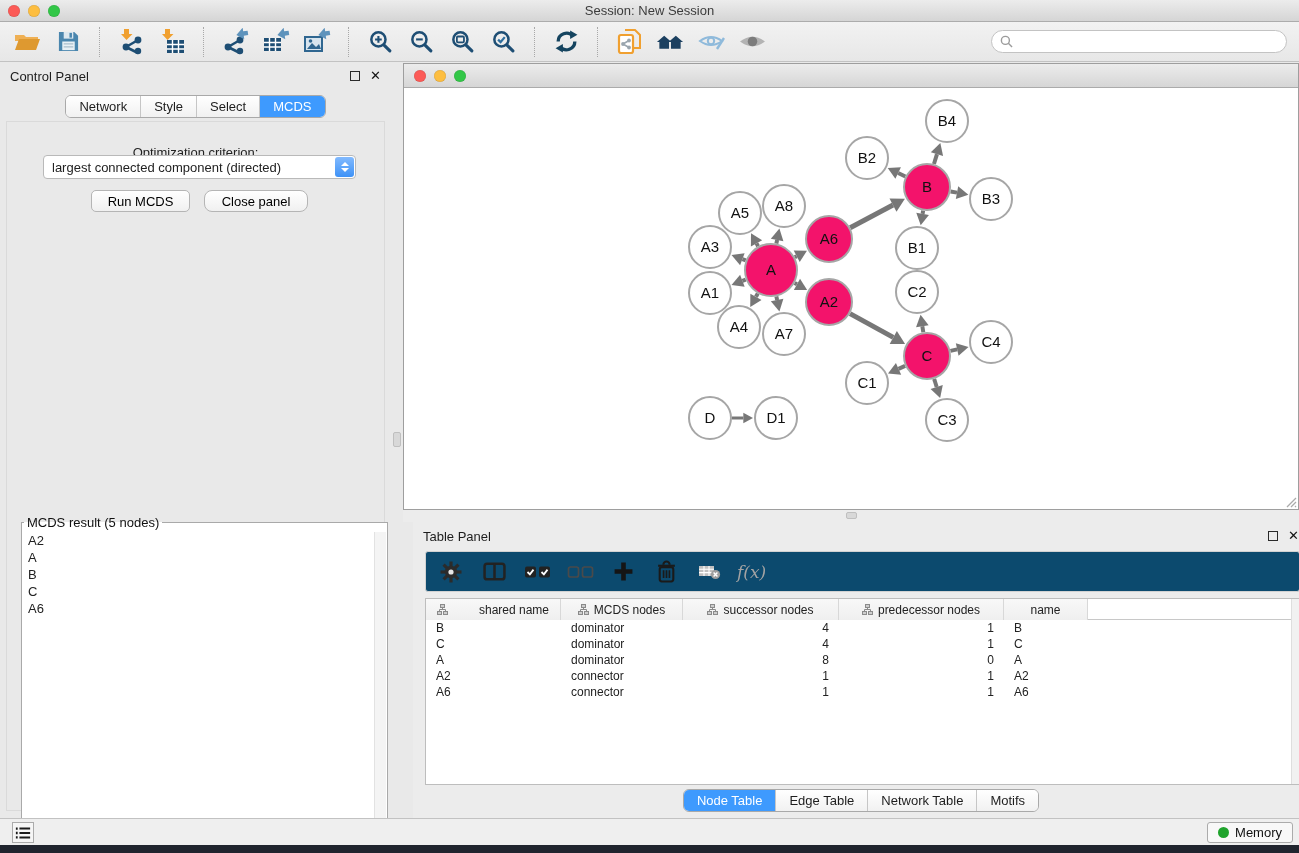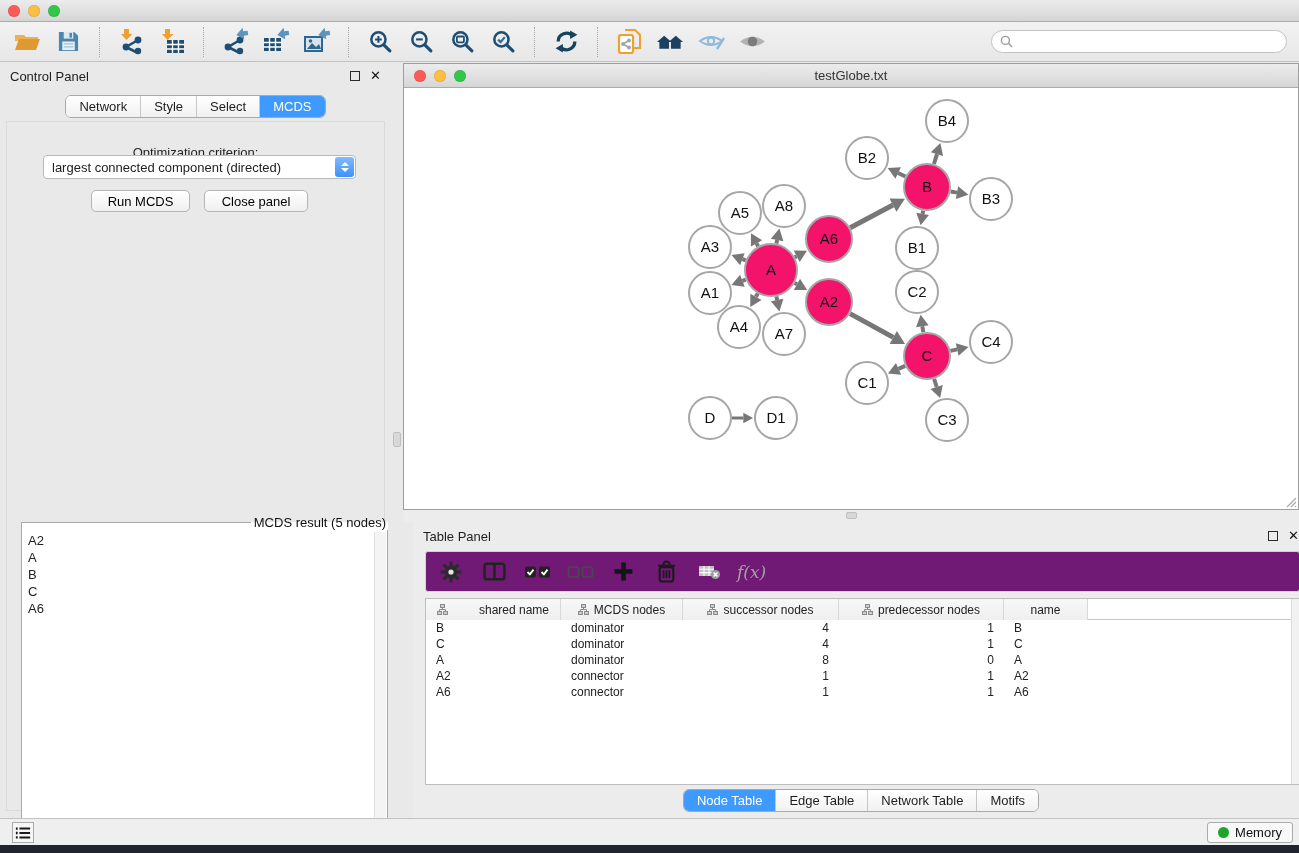--- a/index.html
+++ b/index.html
@@ -43,24 +43,24 @@
   .selectbox .val{flex:1;padding:0 8px;font-size:13px;white-space:nowrap;overflow:hidden;}
   .stepper{width:19px;height:20px;margin:1px;border-radius:3px;
     background:linear-gradient(#82BAFE,#3E92F7);display:flex;flex-direction:column;
     align-items:center;justify-content:center;gap:2px;}
   .chev{width:0;height:0;border-left:4px solid transparent;border-right:4px solid transparent;}
   .chev.up{border-bottom:4px solid #fff;}
   .chev.down{border-top:4px solid #fff;}
   .btn{background:linear-gradient(#FFFFFF,#F0F0F0);border:1px solid #B5B5B5;border-radius:5px;
     font-size:13px;padding:0 12px;height:22px;font-family:inherit;}
   .run-btn{position:absolute;top:68px;left:84px;width:99px;}
-  .closep-btn{position:absolute;top:68px;left:197px;width:104px;}
+  .closep-btn{position:absolute;top:68px;left:197px;width:104px;border-radius:8px;}
   .result-box{position:absolute;left:14px;top:393px;width:367px;height:345px;background:#fff;
     border:1px solid #A9A9A9;margin:0;padding:0;}
-  .result-box legend{font-size:13px;padding:0 3px;margin-left:2px;color:#111;text-align:right;}
+  .result-box legend{font-size:13px;padding:0 3px;margin-left:2px;color:#111;}
   .result-list{position:absolute;left:0;top:2px;right:13px;bottom:0;overflow:hidden;}
   .result-list .item{font-size:13px;line-height:17px;padding-left:6px;}
   .result-scroll{position:absolute;right:1px;top:2px;bottom:1px;width:12px;background:#F4F4F4;
     border-left:1px solid #E2E2E2;}
   .v-splitter{position:absolute;left:391px;top:62px;width:12px;height:756px;background:#E9E9E9;}
   .v-grip{position:absolute;left:2px;top:370px;width:8px;height:15px;background:#D8D8D8;
     border:1px solid #BFBFBF;border-radius:2px;}
   
   .net-window{position:absolute;left:403px;top:63px;width:896px;height:447px;
     border:1px solid #9E9E9E;background:#fff;}
@@ -69,21 +69,21 @@
     display:flex;align-items:center;}
   .win-titlebar .t-title{width:100%;text-align:center;font-size:13px;color:#333;}
   .net-window .lights{top:6px;left:10px;}
   .graph{position:absolute;left:0;top:25px;width:894px;height:420px;}
   .resize-grip{position:absolute;right:1px;bottom:1px;}
   .h-splitter{position:absolute;left:403px;top:510px;width:896px;height:12px;background:#ECECEC;}
   .h-grip{position:absolute;left:443px;top:2px;width:11px;height:7px;background:#D8D8D8;
     border:1px solid #BFBFBF;border-radius:2px;}
   
   .table-panel{position:absolute;left:413px;top:522px;width:896px;height:296px;background:#ECECEC;}
-  .tp-toolbar{position:absolute;left:12px;top:29px;width:875px;height:41px;background:#701a75;
+  .tp-toolbar{position:absolute;left:12px;top:29px;width:875px;height:41px;background:#0c4a6e;
     border:1px solid #D2D2D2;border-radius:3px;display:flex;align-items:center;padding:0 10px;gap:13px;}
   .tp-btn{width:30px;height:30px;display:flex;align-items:center;justify-content:center;}
   .fx{font-family:"DejaVu Serif","Liberation Serif",serif;font-style:italic;font-size:17px;color:#A3A3A3;}
   .data-table{position:absolute;left:12px;top:76px;width:875px;height:187px;background:#fff;
     border:1px solid #BDBDBD;overflow:hidden;}
   .thead{display:flex;height:21px;border-bottom:1px solid #C8C8C8;}
   .th{display:flex;align-items:center;justify-content:center;gap:5px;height:21px;
     border-right:1px solid #D8D8D8;background:linear-gradient(#F8F8F8,#EFEFEF);
     font-size:12px;color:#222;flex:0 0 auto;}
   .tr{display:flex;height:16px;}
@@ -109,20 +109,21 @@
 <body>
 
 <div class="app">
 
   <div class="titlebar">
     <div class="lights">
       <span class="light" style="background:#FC5B57"></span>
       <span class="light" style="background:#FDBE41"></span>
       <span class="light" style="background:#33C748"></span>
     </div>
+    <div class="t-title">Session: New Session</div>
   </div>
 
   <div class="toolbar">
     <div class="tb-btn">
       <svg width="27" height="24" viewBox="0 0 27 24">
         <path d="M1 5 h9 l2 2 h12 v4 H1 z" fill="#EFB054"></path>
         <path d="M1 20 L5 9 h21 l-4 11 z" fill="#DE9930"></path>
       </svg>
     </div>
     <div class="tb-btn">
@@ -304,21 +305,20 @@
     <div class="v-grip"></div>
   </div>
 
   <div class="net-window">
     <div class="win-titlebar">
       <div class="lights">
         <span class="light" style="background:#FC5B57"></span>
         <span class="light" style="background:#FDBE41"></span>
         <span class="light" style="background:#33C748"></span>
       </div>
-      <div class="t-title">testGlobe.txt</div>
     </div>
     <svg class="graph" viewBox="0 0 894 420">
         <line x1="354.1001574334304" y1="157.2809346356624" x2="352.53090936308547" y2="154.39554302244744" stroke="#777777" stroke-width="4"></line>
         <polygon points="346.98875477892966,144.2051297548061 358.15320633833585,151.33780256222354 346.9086123878351,157.45328348267134" fill="#777777"></polygon>
         <line x1="372.37461795583283" y1="154.54034237128457" x2="373.1125266195624" y2="150.90756125753904" stroke="#777777" stroke-width="4"></line>
         <polygon points="375.4216217413276,139.53970835038723 379.38444546488756,152.18154477299572 366.84060777423724,149.63357774208237" fill="#777777"></polygon>
         <line x1="390.8121550541672" y1="168.27281367794512" x2="392.7213009265734" y2="167.25240812545215" stroke="#777777" stroke-width="4"></line>
         <polygon points="402.95170828317856,161.78443177968043 395.7381154621716,172.89677080495844 389.7044863909752,161.60804544594586" fill="#777777"></polygon>
         <line x1="341.73617326736763" y1="171.47429483851565" x2="338.3751261092252" y2="170.20701476249474" stroke="#777777" stroke-width="4"></line>
         <polygon points="327.5210375870572,166.11448958200518 340.63307103639187,164.21855212957448 336.1171811820586,176.195477395415" fill="#777777"></polygon>

